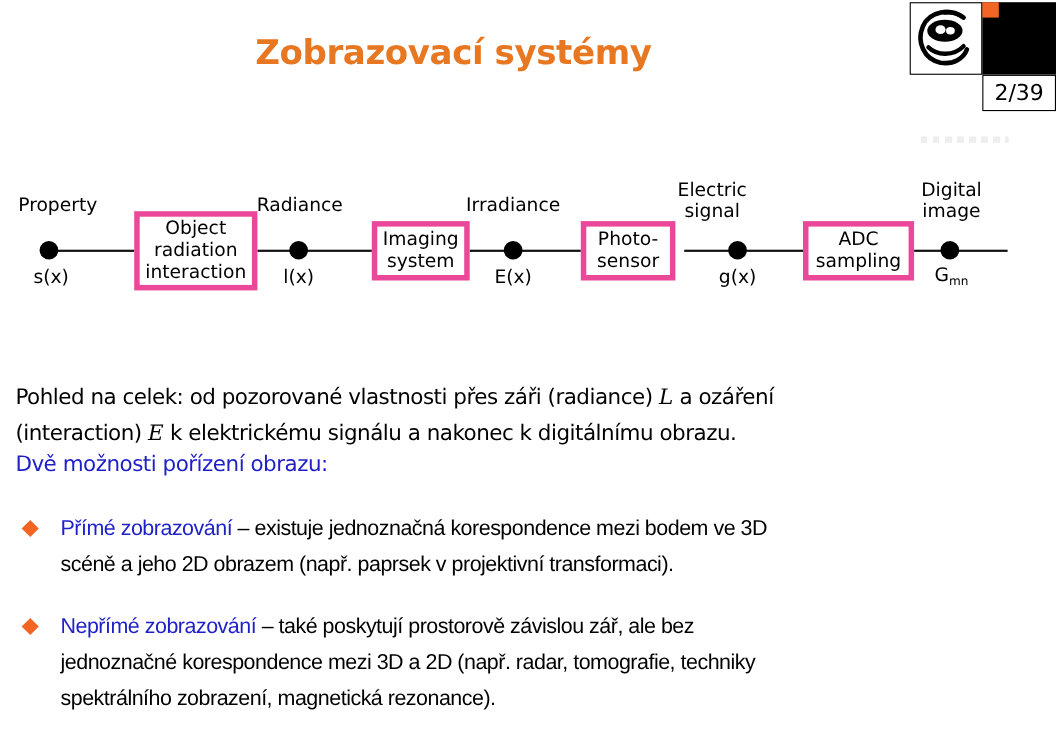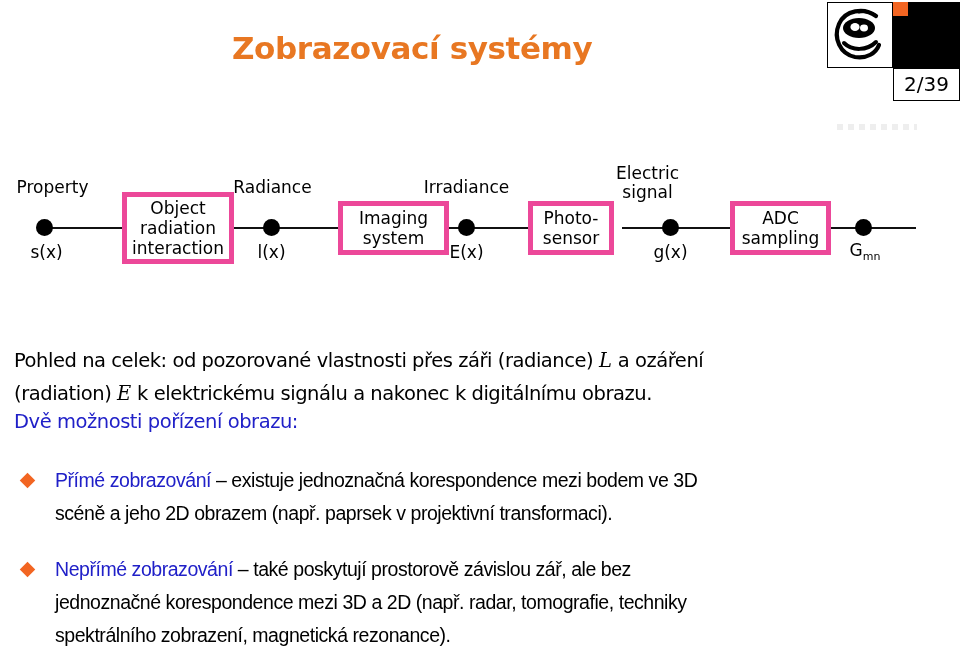--- a/index.html
+++ b/index.html
@@ -230,51 +230,53 @@
   <div class="wire" style="left:44px;  width:80px;"></div>
   <div class="wire" style="left:232px; width:108px;"></div>
   <div class="wire" style="left:425px; width:105px;"></div>
   <div class="wire" style="left:622px; width:110px;"></div>
   <div class="wire" style="left:830px; width:86px;"></div>
 
   <div class="dbox" style="left:122px; top:24px; width:112px; height:72px;">Object
 radiation
 interaction</div>
 
-  <div class="dbox" style="left:338px; top:33px; width:111px; height:54px;">Imaging
+  <div class="dbox" style="left:338px; top:33px; width:89px; height:54px;">Imaging
 system</div>
 
   <div class="dbox" style="left:528px; top:33px; width:86px; height:54px;">Photo-
 sensor</div>
 
   <div class="dbox" style="left:730px; top:33px; width:101px; height:54px;">ADC
 sampling</div>
 
   <div class="node-dot" style="left:36px;"></div>
   <div class="node-dot" style="left:263px;"></div>
   <div class="node-dot" style="left:458px;"></div>
   <div class="node-dot" style="left:662px;"></div>
   <div class="node-dot" style="left:855px;"></div>
 
   <div class="dlabel-top" style="left:-10px; top:10px; width:125px;">Property</div>
   <div class="dlabel-top" style="left:210px; top:10px; width:125px;">Radiance</div>
   <div class="dlabel-top" style="left:404px; top:10px; width:125px;">Irradiance</div>
   <div class="dlabel-top" style="left:585px; top:-4px; width:125px;">Electric
 signal</div>
+  <div class="dlabel-top" style="left:806px; top:-4px; width:118px;">Digital
+image</div>
 
   <div class="dlabel-bot" style="left:-16px; top:74px; width:125px;">s(x)</div>
   <div class="dlabel-bot" style="left:209px; top:74px; width:125px;">l(x)</div>
   <div class="dlabel-bot" style="left:404px; top:74px; width:125px;">E(x)</div>
   <div class="dlabel-bot" style="left:608px; top:74px; width:125px;">g(x)</div>
   <div class="dlabel-bot" style="left:835px; top:72px; width:60px; text-align:center;"><span>G</span><sub>mn</sub></div>
 </div>
 
 <div class="para" style="left:14px; top:304px; width:940px;margin-top:40px;">
   <span>Pohled na celek: od pozorované vlastnosti přes záři (radiance) </span><span class="mathvar">L</span><span> a ozáření</span><br>
-  <span>(radiation) </span><span class="mathvar">E</span><span> k elektrickému signálu a nakonec k digitálnímu obrazu.</span>
+  <span>(interaction) </span><span class="mathvar">E</span><span> k elektrickému signálu a nakonec k digitálnímu obrazu.</span>
 </div>
 
 <div class="bluehead" style="left:14px; top:410px;">Dvě možnosti pořízení obrazu:</div>
 
 <div class="diamond" style="left:22px; top:475px;"></div>
 <div class="bullet-row" style="left:55px; top:464px; width:900px;">
   <span class="blue">Přímé zobrazování</span><span> – existuje jednoznačná korespondence mezi bodem ve 3D</span><br>
   <span>scéně a jeho 2D obrazem (např. paprsek v projektivní transformaci).</span>
 </div>
 

